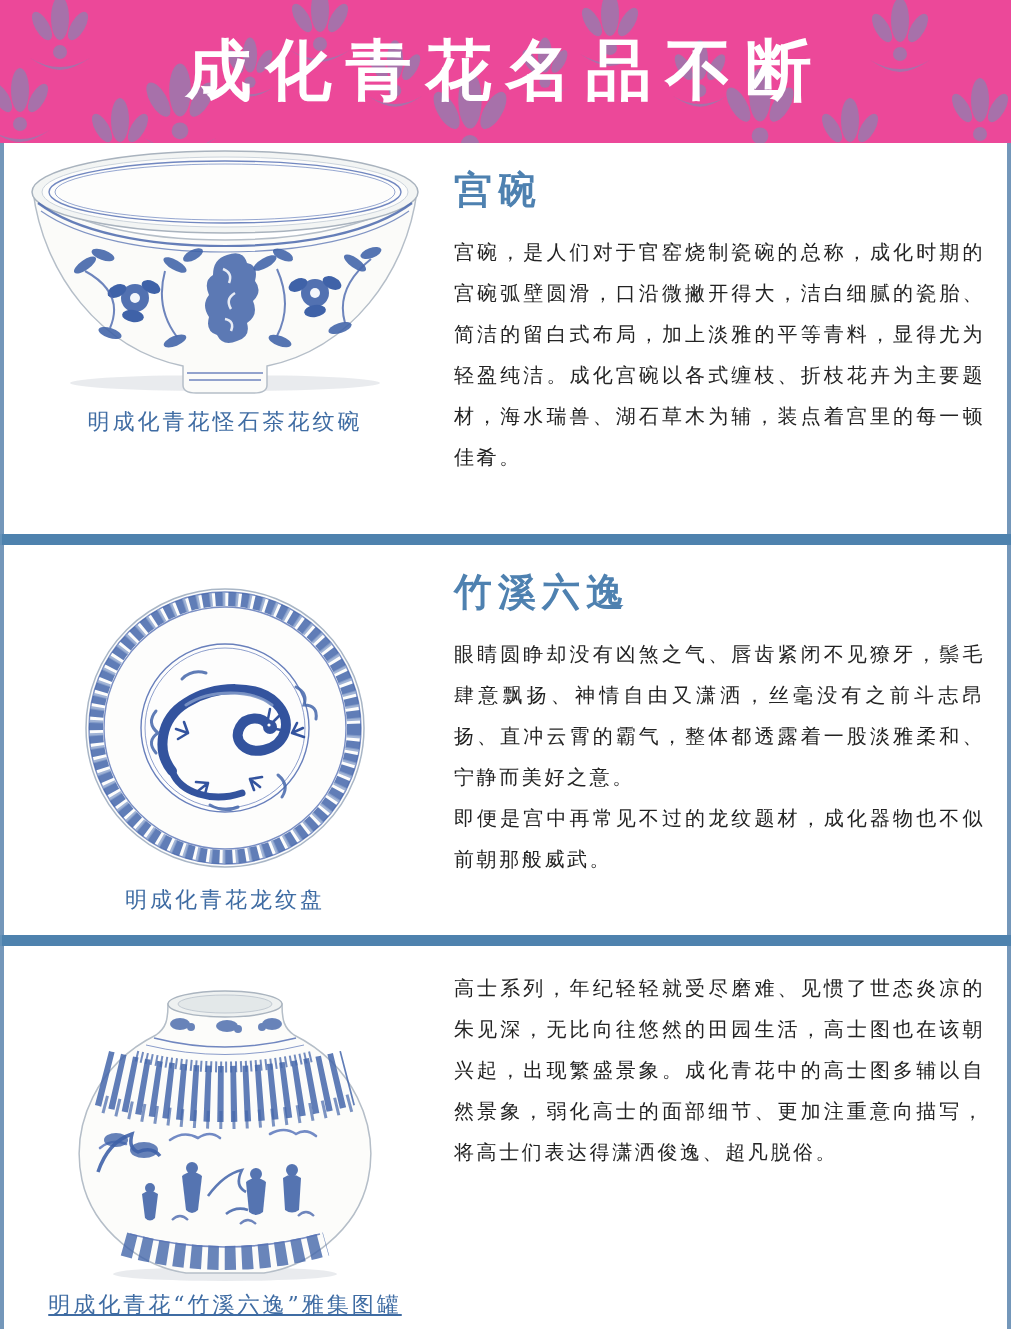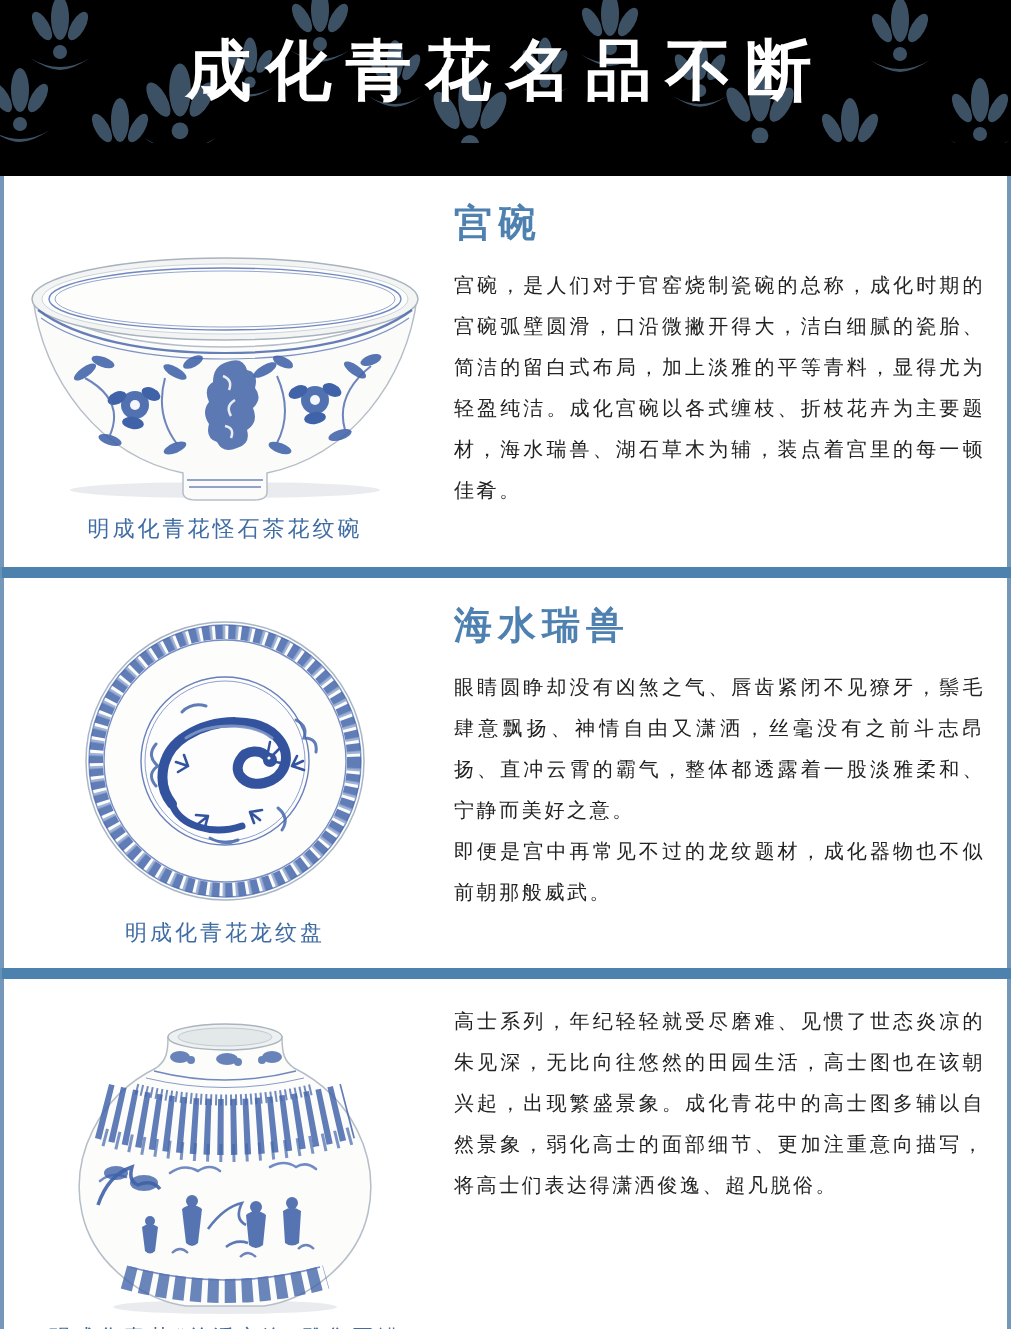--- a/index.html
+++ b/index.html
@@ -12,22 +12,22 @@
     position: relative;
     width: 1011px;
     height: 1329px;
     overflow: hidden;
     background: #5b84ad;
   }
 
   
   .header {
     position: relative;
-    height: 176px;
-    background: #000000;
+    height: 143px;
+    background: #ec4899;
     overflow: hidden;
   }
   .header .damask { position: absolute; inset: 0; }
   .header h1 {
     position: relative;
     z-index: 2;
     text-align: center;
     padding-top: 26px;
     font-size: 66px;
     font-weight: 800;
@@ -52,21 +52,21 @@
     background-image: linear-gradient(90deg, rgba(255,255,255,.12) 0 2px, rgba(0,0,0,0) 2px 14px);
   }
 
   .figure-col {
     width: 442px;
     flex: 0 0 442px;
     display: flex;
     flex-direction: column;
     align-items: center;
   }
-  .s1 .figure-col { padding-top: 74px; }
+  .s1 .figure-col { }
   .s2 .figure-col { padding-top: 38px; }
   .s3 .figure-col { padding-top: 36px; }
 
   .caption {
     font-family: "DejaVu Serif", "Liberation Serif", serif;
     font-size: 22px;
     letter-spacing: 3px;
     color: #3f6ca3;
     text-align: center;
     white-space: nowrap;
@@ -226,21 +226,21 @@
           <path d="M96,128 q-10,12 2,22 q-12,8 -2,20"></path>
           <path d="M236,104 q12,6 8,18 q14,0 12,14"></path>
           <path d="M150,222 q14,8 28,2"></path>
           <path d="M218,192 q12,10 4,22"></path>
           <path d="M122,96 q10,-10 24,-6"></path>
         </g>
       </svg>
       <div class="caption">明成化青花龙纹盘</div>
     </div>
     <div class="text-col">
-      <h2>海水瑞兽</h2>
+      <h2>竹溪六逸</h2>
       <p>眼睛圆睁却没有凶煞之气、唇齿紧闭不见獠牙，鬃毛肆意飘扬、神情自由又潇洒，丝毫没有之前斗志昂扬、直冲云霄的霸气，整体都透露着一股淡雅柔和、宁静而美好之意。</p>
       <p>即便是宫中再常见不过的龙纹题材，成化器物也不似前朝那般威武。</p>
     </div>
   </div>
 
   <div class="divider"></div>
 
   <div class="section s3">
     <div class="figure-col">
       <svg width="370" height="300" viewBox="0 0 370 300" aria-hidden="true">

